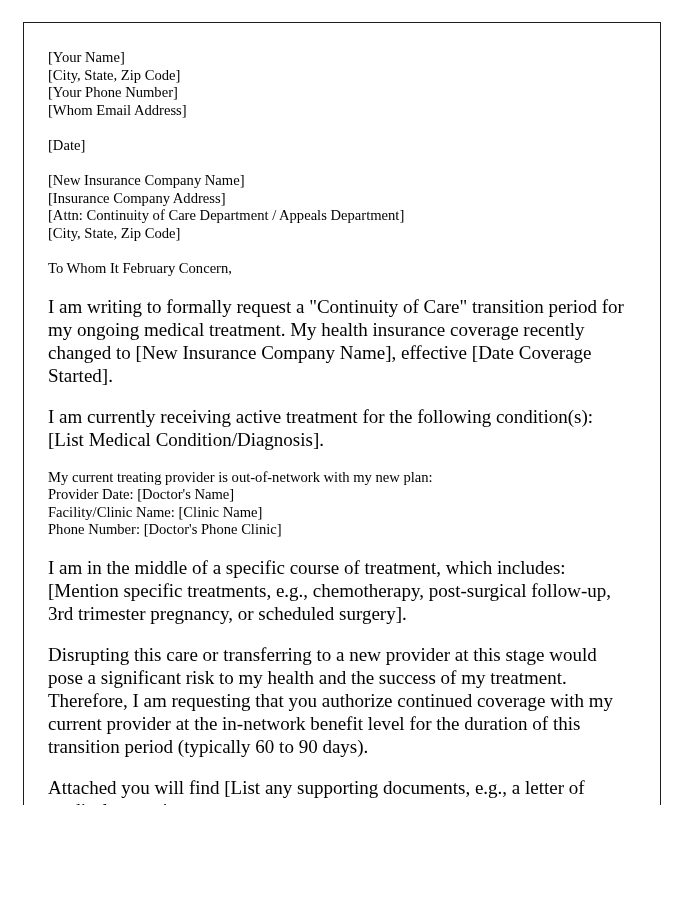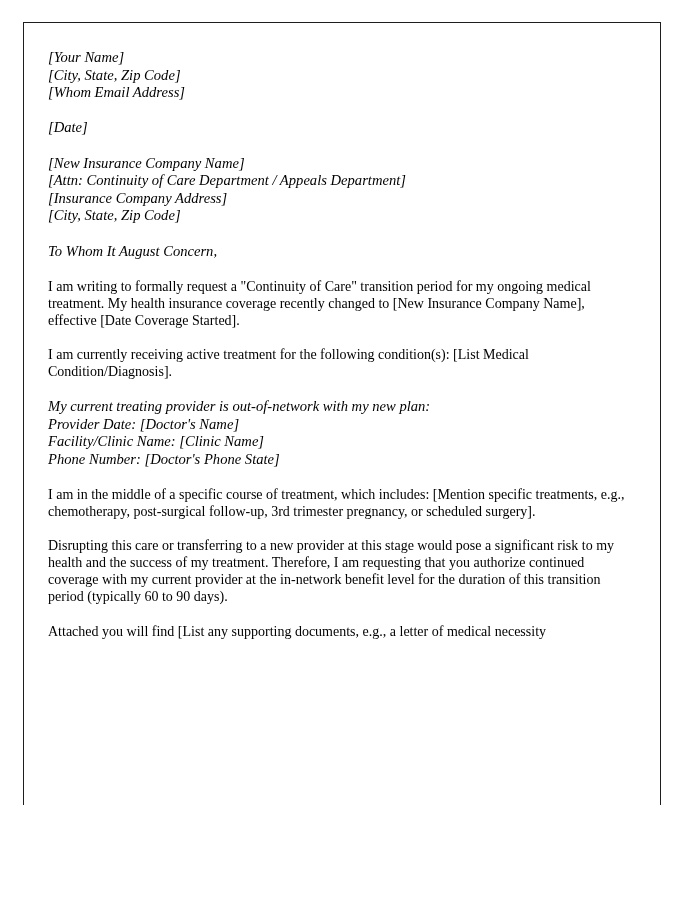--- a/index.html
+++ b/index.html
@@ -35,76 +35,76 @@
   .page-inner {
     padding: 26px 24px 0 24px;
   }
 
   
   .block {
     font-size: 14.6px;
     line-height: 17.6px;
     margin: 0 0 17.6px 0;   
     text-align: left;
-    font-style: italic;
   }
   .block:last-child { margin-bottom: 0; }
 
   .line { display: block; white-space: nowrap; }
 
   .para {
-    font-size: 14px;
-    line-height: 17px;
+    font-size: 19px;
+    line-height: 23px;
     margin: 0 0 17.6px 0;
     max-width: 584px;
   }
 
   .re-line {
     font-weight: bold;
     display: block;
     white-space: nowrap;
   }
 </style>
 </head>
 <body>
 
 <div class="page">
   <div class="page-inner">
 
     <div class="block">
       <span class="line">[Your Name]</span>
       <span class="line">[City, State, Zip Code]</span>
+      <span class="line">[Your Phone Number]</span>
       <span class="line">[Whom Email Address]</span>
     </div>
 
     <div class="block">
       <span class="line">[Date]</span>
     </div>
 
     <div class="block">
       <span class="line">[New Insurance Company Name]</span>
+      <span class="line">[Insurance Company Address]</span>
       <span class="line">[Attn: Continuity of Care Department / Appeals Department]</span>
-      <span class="line">[Insurance Company Address]</span>
       <span class="line">[City, State, Zip Code]</span>
     </div>
 
 
     <div class="block">
-      <span class="line">To Whom It August Concern,</span>
+      <span class="line">To Whom It February Concern,</span>
     </div>
 
     <p class="para">I am writing to formally request a "Continuity of Care" transition period for my ongoing medical treatment. My health insurance coverage recently changed to [New Insurance Company Name], effective [Date Coverage Started].</p>
 
     <p class="para">I am currently receiving active treatment for the following condition(s): [List Medical Condition/Diagnosis].</p>
 
     <div class="block">
       <span class="line">My current treating provider is out-of-network with my new plan:</span>
       <span class="line">Provider Date: [Doctor's Name]</span>
       <span class="line">Facility/Clinic Name: [Clinic Name]</span>
-      <span class="line">Phone Number: [Doctor's Phone State]</span>
+      <span class="line">Phone Number: [Doctor's Phone Clinic]</span>
     </div>
 
     <p class="para">I am in the middle of a specific course of treatment, which includes: [Mention specific treatments, e.g., chemotherapy, post-surgical follow-up, 3rd trimester pregnancy, or scheduled surgery].</p>
 
     <p class="para">Disrupting this care or transferring to a new provider at this stage would pose a significant risk to my health and the success of my treatment. Therefore, I am requesting that you authorize continued coverage with my current provider at the in-network benefit level for the duration of this transition period (typically 60 to 90 days).</p>
 
     <p class="para">Attached you will find [List any supporting documents, e.g., a letter of medical necessity</p>
 
   </div>
 </div>

